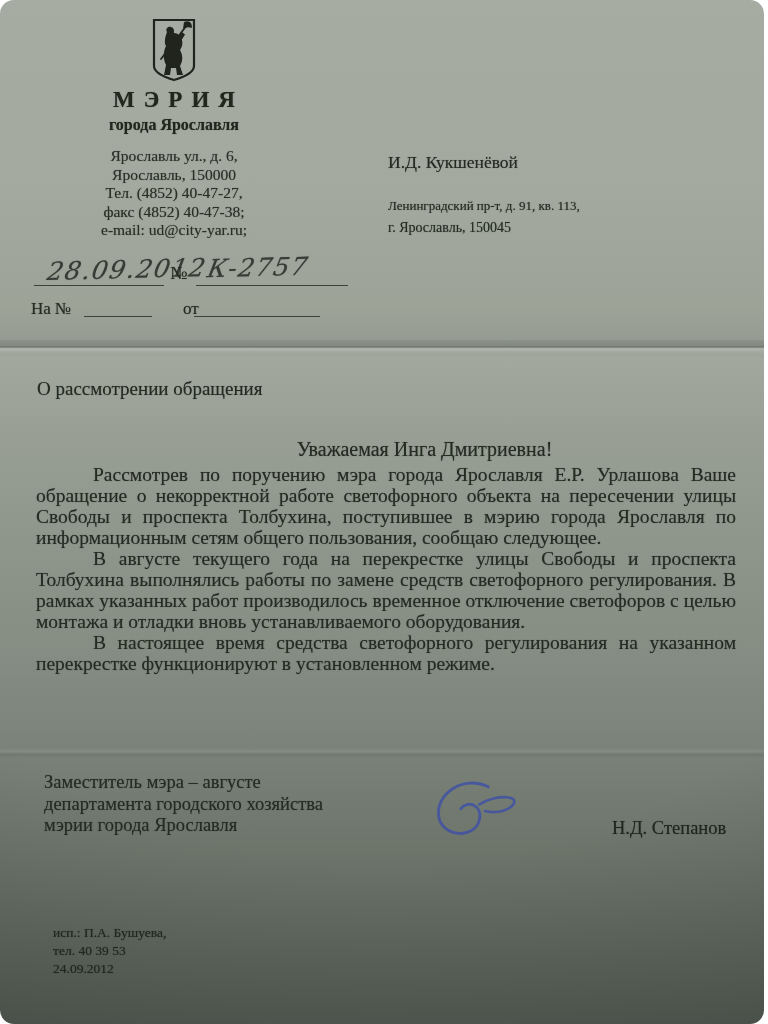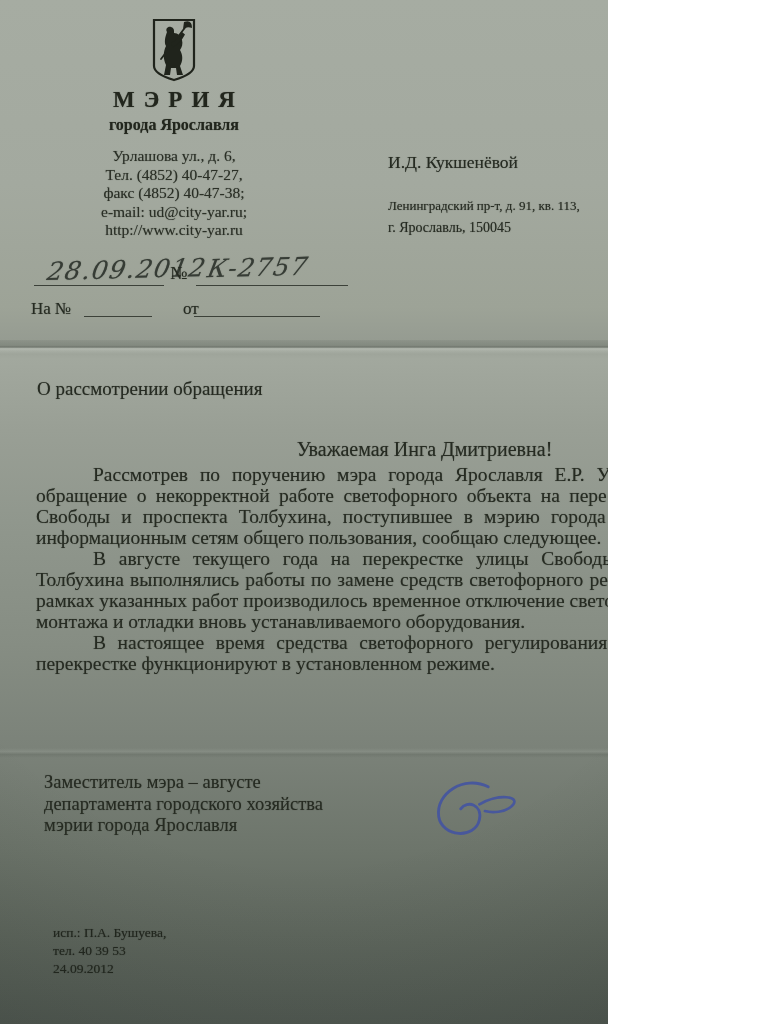--- a/index.html
+++ b/index.html
@@ -1,26 +1,27 @@
 <!DOCTYPE html>
 <html><head>
 <meta charset="utf-8">
 <style>
   * { margin:0; padding:0; box-sizing:border-box; }
   html,body { width:768px; height:1024px; overflow:hidden; }
   .photo {
-    position:relative; width:608px; height:1024px;
+    position:relative; width:764px; height:1024px;
     font-family:"Liberation Serif","DejaVu Serif",serif;
     background:
       radial-gradient(140% 95% at 50% 32%, rgba(0,0,0,0) 55%, rgba(18,24,18,0.16) 84%, rgba(14,20,14,0.30) 100%),
       linear-gradient(180deg,
         #a6aca2 0%, #a3a99f 18%, #9da397 30%, #959b91 33.4%,
         #a2a89e 35%, #999f95 42%, #8f968c 52%, #868d83 63%,
         #7b8279 73%, #6d756b 83%, #5e665d 92%, #525a53 100%);
     overflow:hidden;
+    border-radius:14px;
   }
   .txt { position:absolute; color:#262b22; text-shadow:0 0 1px rgba(38,43,34,0.55); }
   
   .letterhead { position:absolute; left:40px; top:18px; width:268px; text-align:center; }
   .emblem { width:46px; height:64px; display:inline-block; }
   .org-name { font-weight:bold; font-size:23px; letter-spacing:9px; padding-left:9px;
               color:#22261d; margin-top:1px; text-shadow:0 0 1px rgba(34,38,29,0.6); }
   .org-sub { font-weight:bold; font-size:16px; color:#22261d; margin-top:3px;
              text-shadow:0 0 1px rgba(34,38,29,0.6); }
   .lh-addr { margin-top:13px; font-size:15.5px; line-height:18.6px; color:#2a2f26;
@@ -74,25 +75,25 @@
     <svg class="emblem" viewBox="0 0 46 64" xmlns="http://www.w3.org/2000/svg">
       <path d="M3,2 H43 V48 Q43,56 23,62 Q3,56 3,48 Z" fill="none" stroke="#20241c" stroke-width="2.2"></path>
       <path d="M10,41 L36,7" stroke="#20241c" stroke-width="1.8" stroke-linecap="round"></path>
       <path d="M33,4 Q41,1 41,10 Q36,8 32,11 Z" fill="#20241c"></path>
       <path d="M16,14 c-2,-3 1,-6 4,-5 c2,0.6 3,2 3,4 l0,2 c4,0 7,3 8,7 c1,4 0,7 -2,10 c3,5 3,11 0,16 l3,9 l-6,0 l-1,-7 l-5,0 l-1,7 l-6,0 l2,-10 c-3,-6 -3,-13 0,-19 c-2,-3 -1,-9 1,-14 z" fill="#20241c"></path>
       <path d="M20,25 c4,-2 8,-6 11,-11 l3,2.5 c-3,6 -8,10 -12,13 z" fill="#20241c"></path>
     </svg>
     <div class="org-name">МЭРИЯ</div>
     <div class="org-sub">города Ярославля</div>
     <div class="lh-addr">
-      <div>Урлашова ул., д. 6,</div>
+      <div>Ярославль ул., д. 6,</div>
+      <div>Ярославль, 150000</div>
       <div>Тел. (4852)  40-47-27,</div>
       <div>факс (4852) 40-47-38;</div>
       <div>e-mail: ud@city-yar.ru;</div>
-      <div>http://www.city-yar.ru</div>
     </div>
   </div>
 
   <div class="txt recipient-name">И.Д. Кукшенёвой</div>
   <div class="txt recipient-a1">Ленинградский пр-т, д. 91, кв. 113,</div>
   <div class="txt recipient-a2">г. Ярославль, 150045</div>
 
   <div class="txt hw hw-date">28.09.2012</div>
   <div class="uline u1"></div>
   <div class="txt no-sign">№</div>

